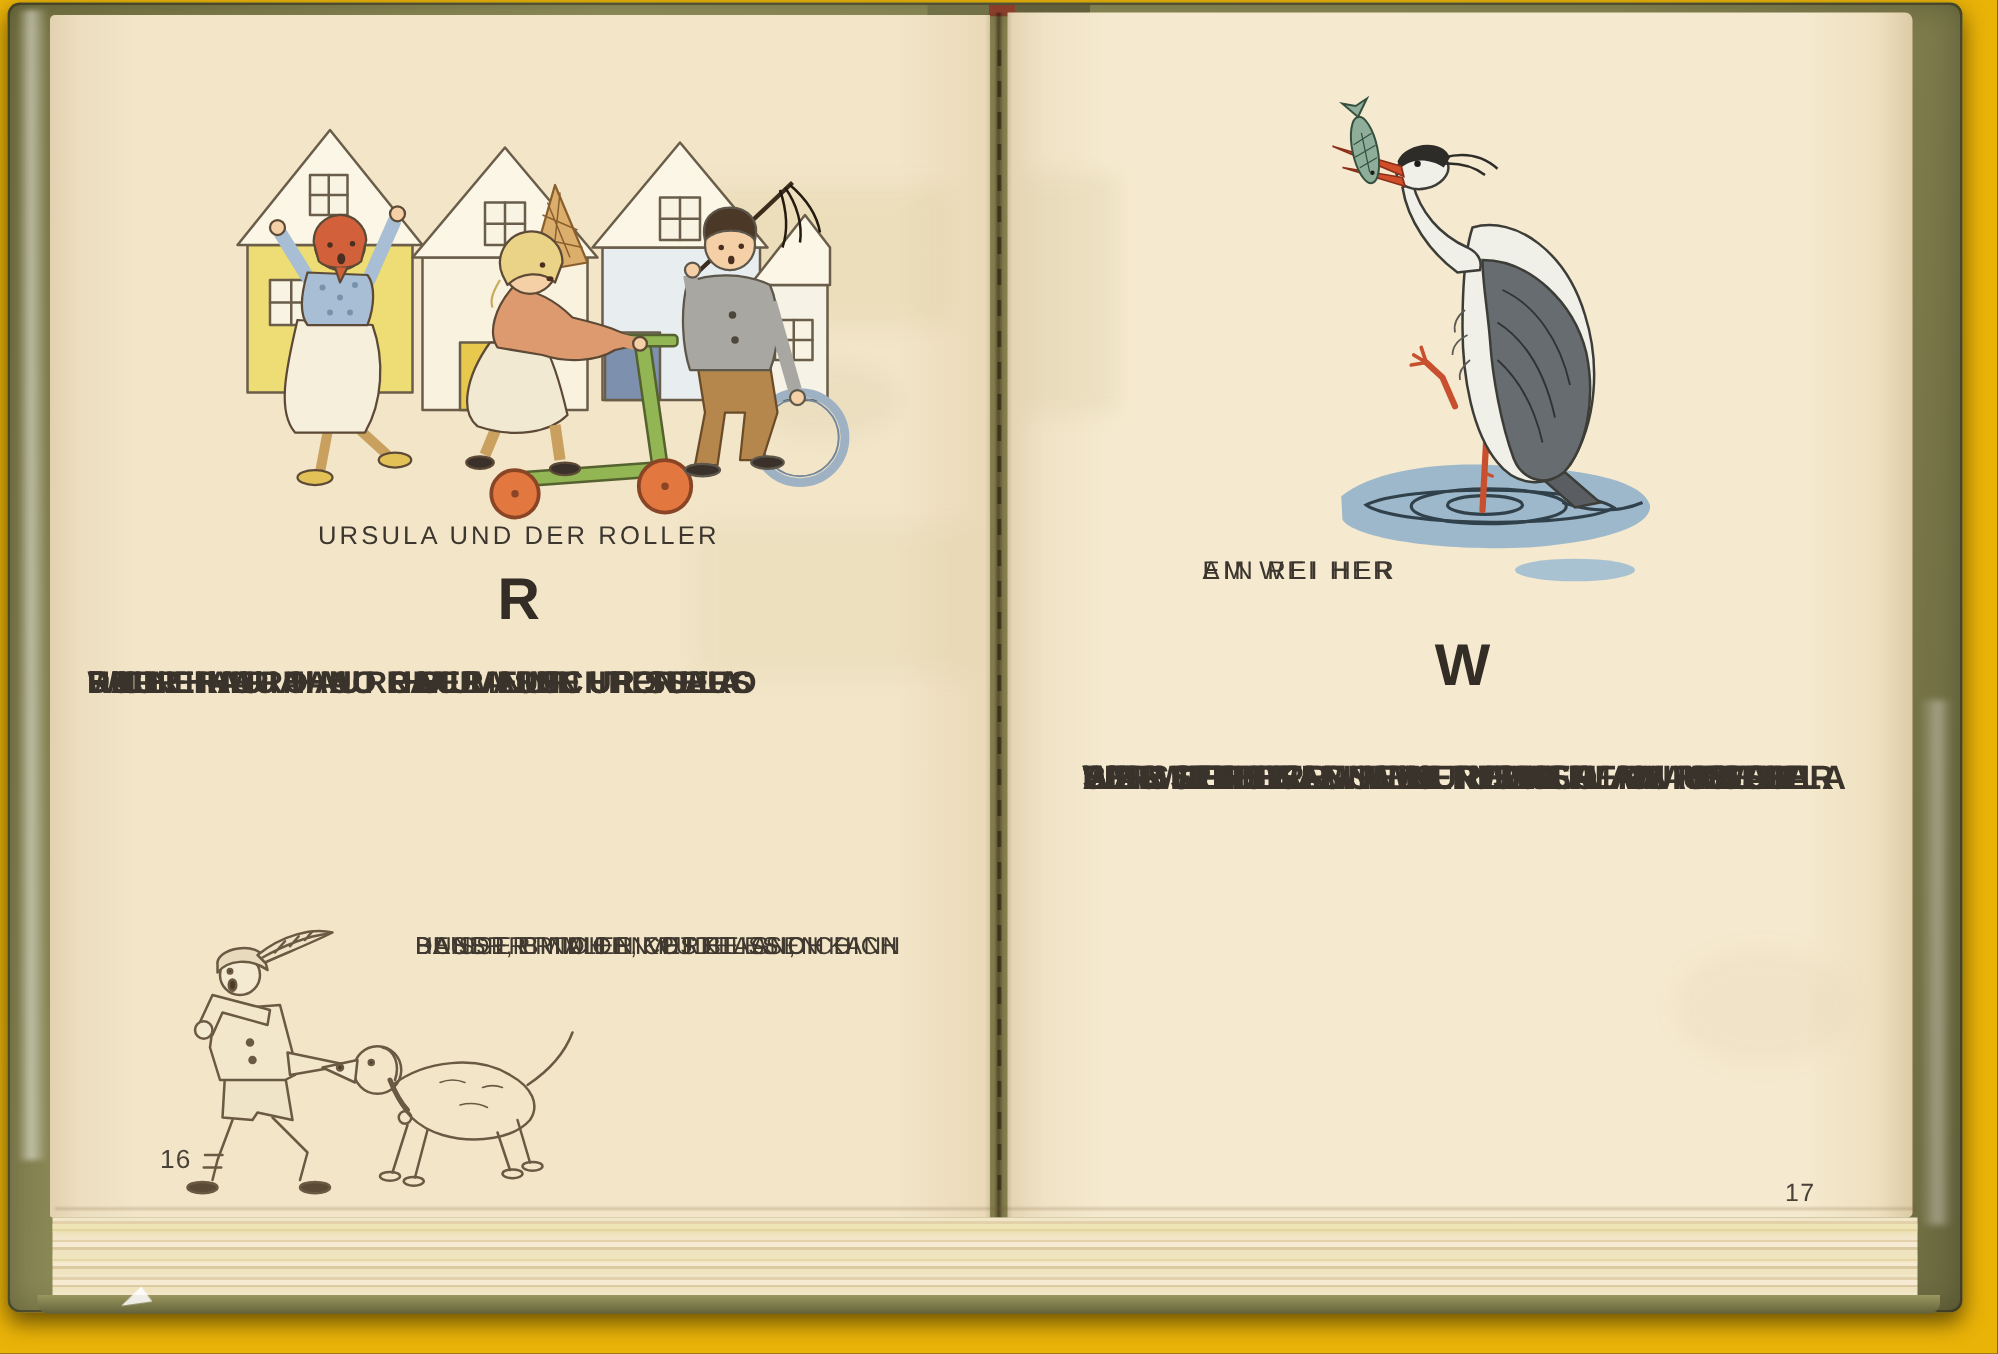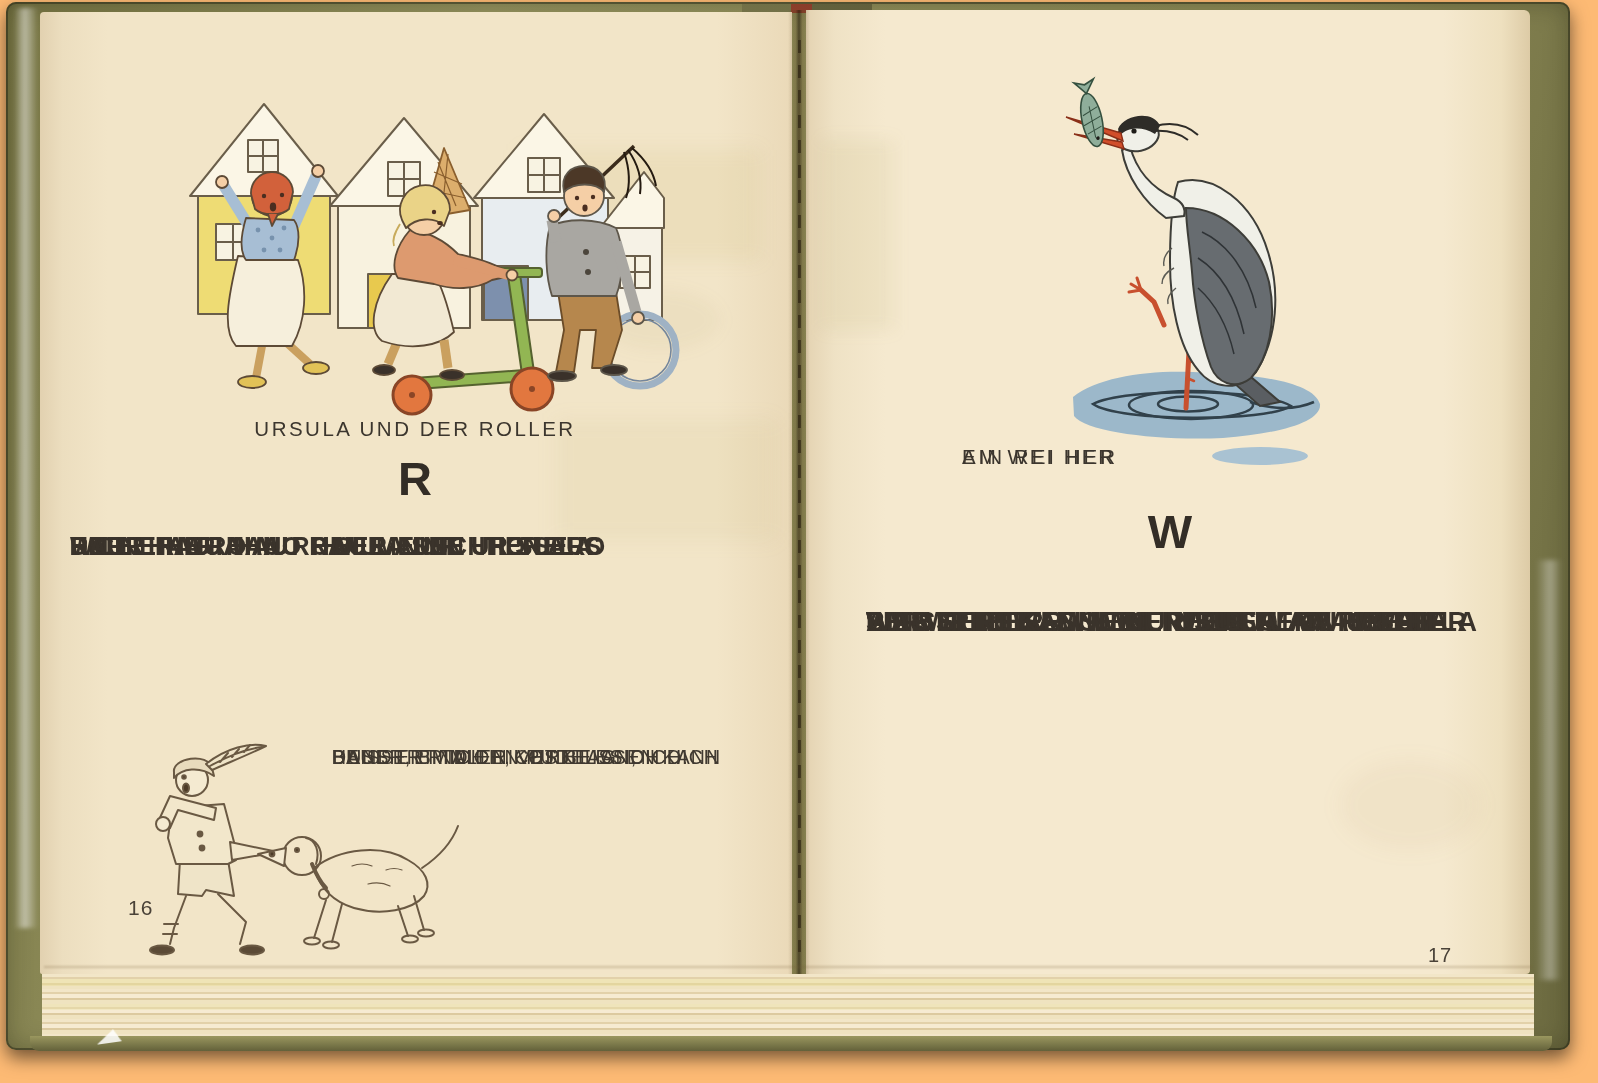--- a/index.html
+++ b/index.html
@@ -1,16 +1,16 @@
 <!DOCTYPE html>
 <html><head>
 <meta charset="utf-8">
 <style>
   html,body{margin:0;padding:0;background:#2e2d2a;}
-  #stage{position:relative;width:1598px;height:1083px;background:#fdba74;overflow:hidden;
+  #stage{position:relative;width:1598px;height:1083px;background:#eab308;overflow:hidden;
          font-family:"Liberation Sans",sans-serif;color:#38322a;}
   #stage *{position:absolute;box-sizing:border-box;}
 
   .cover{left:6px;top:2px;width:1564px;height:1048px;border-radius:10px;
          background:linear-gradient(105deg,#767443,#94925e 26%,#8b8955 70%,#6c6a40);
          box-shadow:inset 0 0 0 2px rgba(28,28,16,.45), inset 0 0 26px rgba(30,30,12,.35), 0 8px 18px rgba(0,0,0,.55);}
   .sheen-left{left:14px;top:8px;width:24px;height:920px;transform:skewY(-1.5deg);
          background:linear-gradient(to right,rgba(255,255,255,0),rgba(255,255,255,.5) 45%,rgba(255,255,255,0));
          filter:blur(2px);}
   .sheen-right{left:1536px;top:560px;width:26px;height:420px;
@@ -54,21 +54,21 @@
   .letter-r{left:180px;top:451px;width:470px;text-align:center;font-size:47px;}
   .lines-left{left:70px;top:526px;width:690px;text-align:center;}
   .lines-left .rline{position:static;display:block;height:41px;line-height:41px;}
   .rline{white-space:pre;font-size:25px;font-weight:600;letter-spacing:.5px;color:#3a332b;}
 
   .rhyme{left:332px;top:744px;width:400px;}
   .rhyme-line{position:static;display:block;font-size:19.5px;line-height:26.5px;
          letter-spacing:1.1px;font-weight:500;color:#403930;white-space:pre;}
 
   .pagenum{font-size:21px;color:#4a4238;letter-spacing:1px;}
-  .pn-left{left:128px;top:896px;text-align:right;}
+  .pn-left{left:128px;top:916px;text-align:right;}
   .pn-right{left:1428px;top:944px;font-size:20px;}
 
   .caption-right{left:962px;top:438px;width:300px;}
   .caption-right .cap-line{position:static;display:block;font-size:20.5px;line-height:37px;
          letter-spacing:3px;font-weight:500;color:#3c362e;white-space:pre;}
   .letter-w{left:1040px;top:504px;width:260px;text-align:center;font-size:47px;}
   .lines-right{left:866px;top:597px;width:640px;}
   .lines-right .rline{position:static;display:block;height:51.5px;line-height:51.5px;font-size:27px;}
 
   .illu{overflow:visible;}

